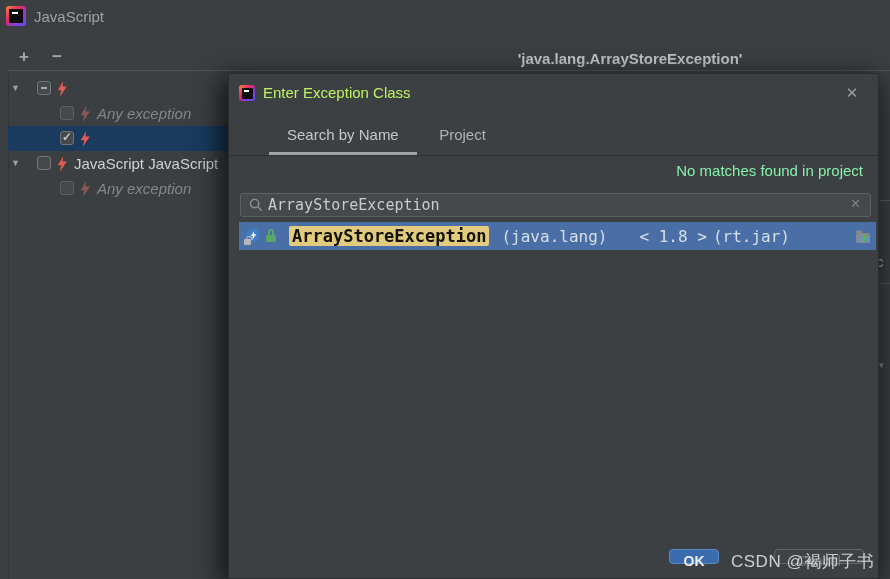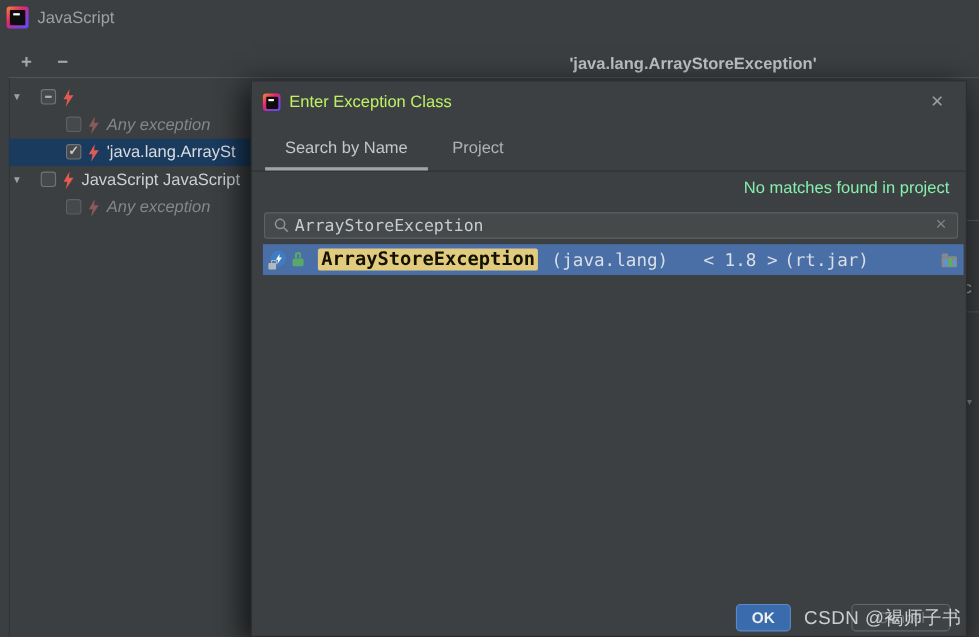--- a/index.html
+++ b/index.html
@@ -60,21 +60,21 @@
     background:#3d4043; border:1px solid #2a2d2f;
     box-shadow:-8px 4px 22px rgba(0,0,0,0.45), 0 10px 30px rgba(0,0,0,0.5);
   }
   .dlg-header { position:absolute; left:0; top:0; width:100%; height:38px; }
   .logo-dlg { left:10px; top:11px; width:16px; height:16px; }
   .logo-dlg .ij-inner { inset:2.5px; }
   .logo-dlg .ij-mark { left:4.5px; top:4.5px; width:5px; height:2px; }
   .dlg-title { position:absolute; left:34px; top:0; line-height:38px; font-size:15px; color:#bef264; }
   .dlg-close { position:absolute; right:16px; top:9px; width:20px; height:20px; text-align:center; line-height:20px; font-size:15px; color:#9a9ea0; cursor:default; }
 
-  .tabs { position:absolute; left:0; top:38px; width:100%; height:44px; border-bottom:1px solid #2e3133; padding-left:12px; }
+  .tabs { position:absolute; left:0; top:38px; width:100%; height:44px; border-bottom:1px solid #2e3133; padding-left:40px; }
   .tab { display:inline-block; height:43px; line-height:46px; padding:0 18px; font-size:15px; color:#aeb2b5; cursor:default; }
   .tab.active { color:#c4c8cb; border-bottom:3px solid #9fa4a7; }
 
   .status { position:absolute; right:15px; top:88px; height:20px; font-size:15px; color:#86efac; }
 
   .searchbox {
     position:absolute; left:11px; top:119px; width:631px; height:24px;
     background:#45494a; border:1px solid #5d6163; border-radius:3px;
   }
   .searchbox svg { position:absolute; left:8px; top:4px; }
@@ -98,21 +98,21 @@
   .exc-mini-lock::before { content:""; position:absolute; left:1.5px; top:-3px; width:4px; height:3px; border:1.5px solid #b4b8ba; border-bottom:none; border-radius:3px 3px 0 0; }
   .green-lock { position:relative; width:11px; height:14px; margin-left:5px; flex:none; }
   .green-lock .gl-body { position:absolute; left:0; bottom:1px; width:10px; height:7px; background:#59a869; border-radius:1.5px; }
   .green-lock .gl-shackle { position:absolute; left:2px; top:0; width:6px; height:6px; border:2px solid #59a869; border-bottom:none; border-radius:4px 4px 0 0; }
   .match-name { margin-left:12px; background:#e2cb7e; color:#121200; font-weight:bold; font-size:17px; padding:0 3px; border-radius:2px; }
   .pkg { margin-left:12px; }
   .ver { margin-left:32px; }
   .jar { margin-left:6px; }
   .lib-icon { margin-left:auto; margin-right:4px; flex:none; }
 
-  .dlg-btn { position:absolute; top:475px; height:25px; border-radius:4px; text-align:center; line-height:23px; font-size:14px; cursor:default; }
+  .dlg-btn { position:absolute; top:475px; height:15px; border-radius:4px; text-align:center; line-height:23px; font-size:14px; cursor:default; }
   .btn-ok { left:440px; width:50px; background:#3a6bac; border:1px solid #5c8ac6; color:#eceef0; font-weight:bold; }
   .btn-cancel { left:545px; width:90px; background:#3f4345; border:1px solid #646768; color:#b6b9bc; }
   .btn-cancel .cancel-lbl { opacity:0.4; }
 
   .watermark { position:absolute; left:731px; top:550px; font-size:17px; color:rgba(228,230,232,0.85); letter-spacing:0.5px; z-index:60; white-space:nowrap; }
 </style>
 </head>
 <body>
 
 <div class="titlebar">
@@ -145,21 +145,20 @@
   <svg class="bolt c-bolt" viewBox="0 0 12 16">
       <path d="M7.2 0 L1.8 9.2 H5.2 L3.8 16 L10.8 5.6 H6.6 Z"></path>
     </svg>
   <span class="lbl c-lbl">Any exception</span>
 </div>
 <div class="trow selected" style="top:126px;">
   <span class="cb checked c-cb"></span>
   <svg class="bolt c-bolt" viewBox="0 0 12 16">
       <path d="M7.2 0 L1.8 9.2 H5.2 L3.8 16 L10.8 5.6 H6.6 Z"></path>
     </svg>
-  <span class="lbl c-lbl">'java.lang.ArraySt</span>
 </div>
 <div class="trow group" style="top:151px;">
   <span class="arrow">▼</span>
   <span class="cb g-cb"></span>
   <svg class="bolt g-bolt" viewBox="0 0 12 16">
       <path d="M7.2 0 L1.8 9.2 H5.2 L3.8 16 L10.8 5.6 H6.6 Z"></path>
     </svg>
   <span class="lbl g-lbl">JavaScript JavaScript</span>
 </div>
 <div class="trow muted" style="top:176px;">

